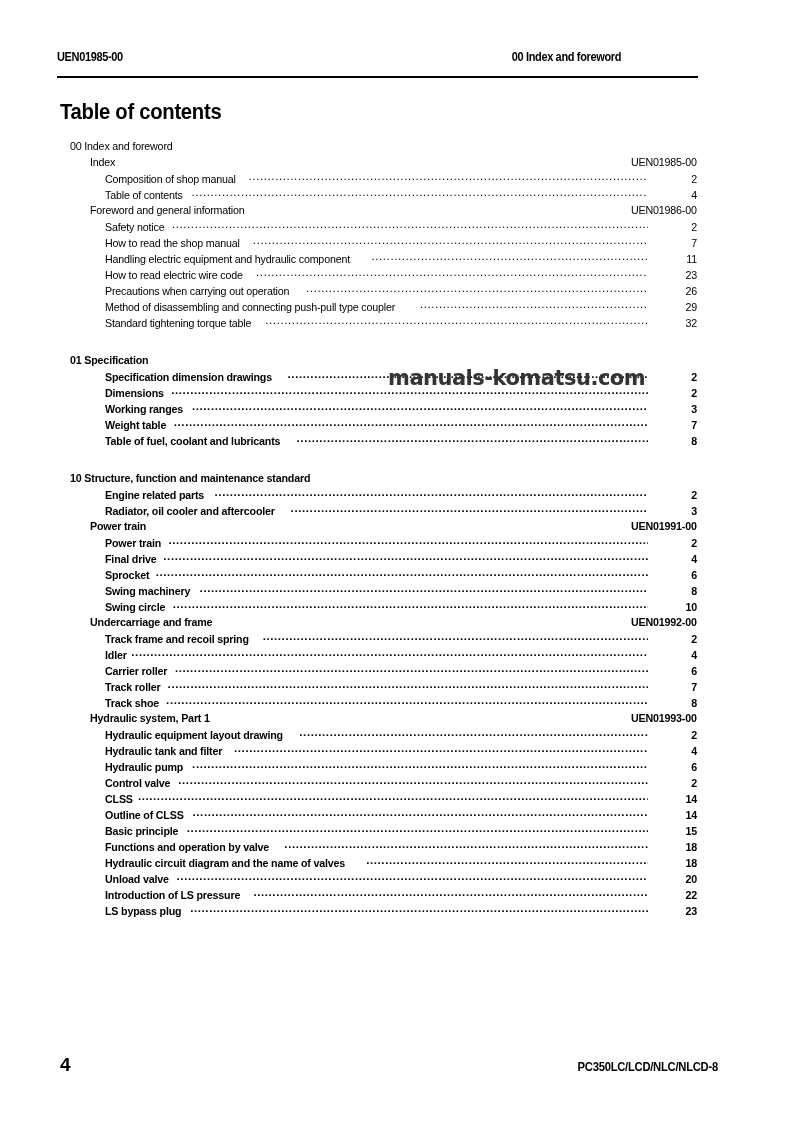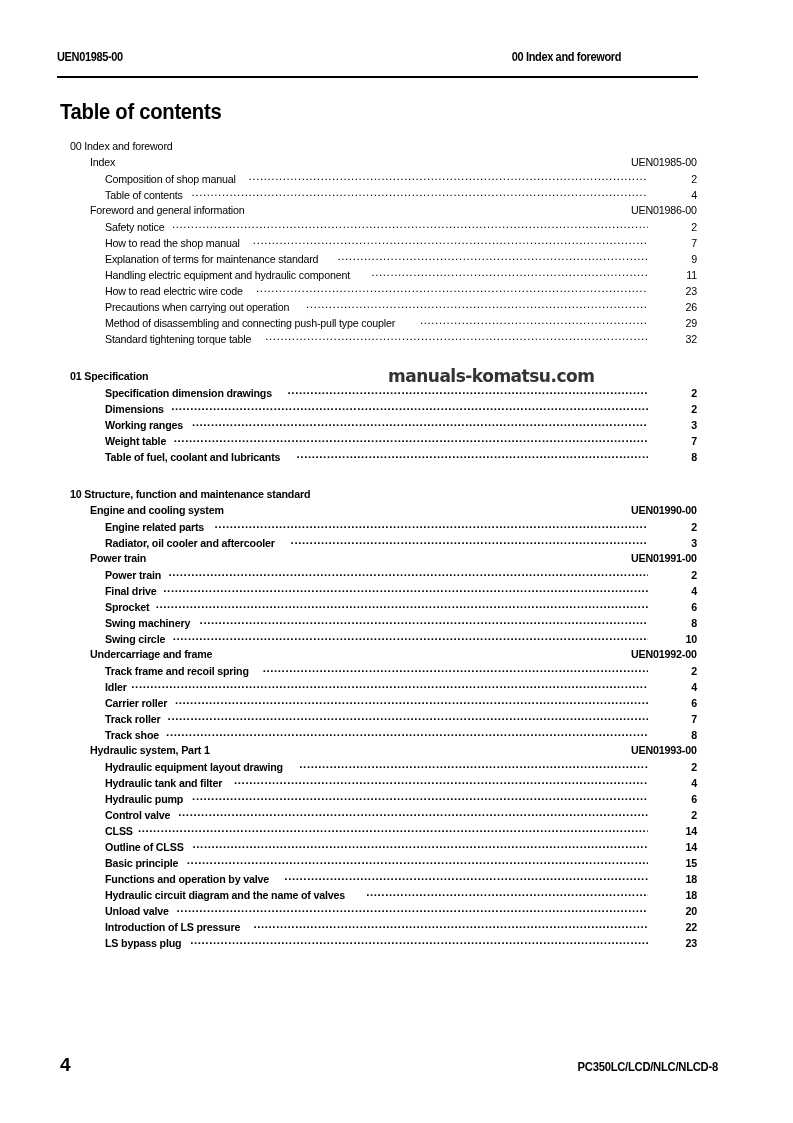--- a/index.html
+++ b/index.html
@@ -137,21 +137,21 @@
   }
 
   .spacer { flex: 1 1 auto; }
 
   
   .watermark {
     position: absolute;
     left: 388px;
     top: 366px;
     font-family: "DejaVu Sans", sans-serif;
-    font-size: 17px;
+    font-size: 21px;
     font-weight: bold;
     color: #333333;
     letter-spacing: -0.5px;
     white-space: nowrap;
   }
 
   
   .footer-page {
     position: absolute;
     left: 60px;
@@ -213,25 +213,20 @@
           <span class="label">Safety notice</span>
           <span class="leader"></span>
           <span class="page-no">2</span>
         </div>
         <div class="row lvl-entry">
           <span class="label">How to read the shop manual</span>
           <span class="leader"></span>
           <span class="page-no">7</span>
         </div>
         <div class="row lvl-entry">
-          <span class="label">Explanation of terms for maintenance standard</span>
-          <span class="leader"></span>
-          <span class="page-no">9</span>
-        </div>
-        <div class="row lvl-entry">
           <span class="label">Handling electric equipment and hydraulic component</span>
           <span class="leader"></span>
           <span class="page-no">11</span>
         </div>
         <div class="row lvl-entry">
           <span class="label">How to read electric wire code</span>
           <span class="leader"></span>
           <span class="page-no">23</span>
         </div>
         <div class="row lvl-entry">
@@ -277,25 +272,20 @@
         <div class="row lvl-entry">
           <span class="label">Table of fuel, coolant and lubricants</span>
           <span class="leader"></span>
           <span class="page-no">8</span>
         </div>
       </div>
       <div class="section-block">
         <div class="row lvl-section">
           <span class="label">10 Structure, function and maintenance standard</span>
         </div>
-        <div class="row lvl-group">
-          <span class="label">Engine and cooling system</span>
-          <span class="spacer"></span>
-          <span class="code">UEN01990-00</span>
-        </div>
         <div class="row lvl-entry">
           <span class="label">Engine related parts</span>
           <span class="leader"></span>
           <span class="page-no">2</span>
         </div>
         <div class="row lvl-entry">
           <span class="label">Radiator, oil cooler and aftercooler</span>
           <span class="leader"></span>
           <span class="page-no">3</span>
         </div>

